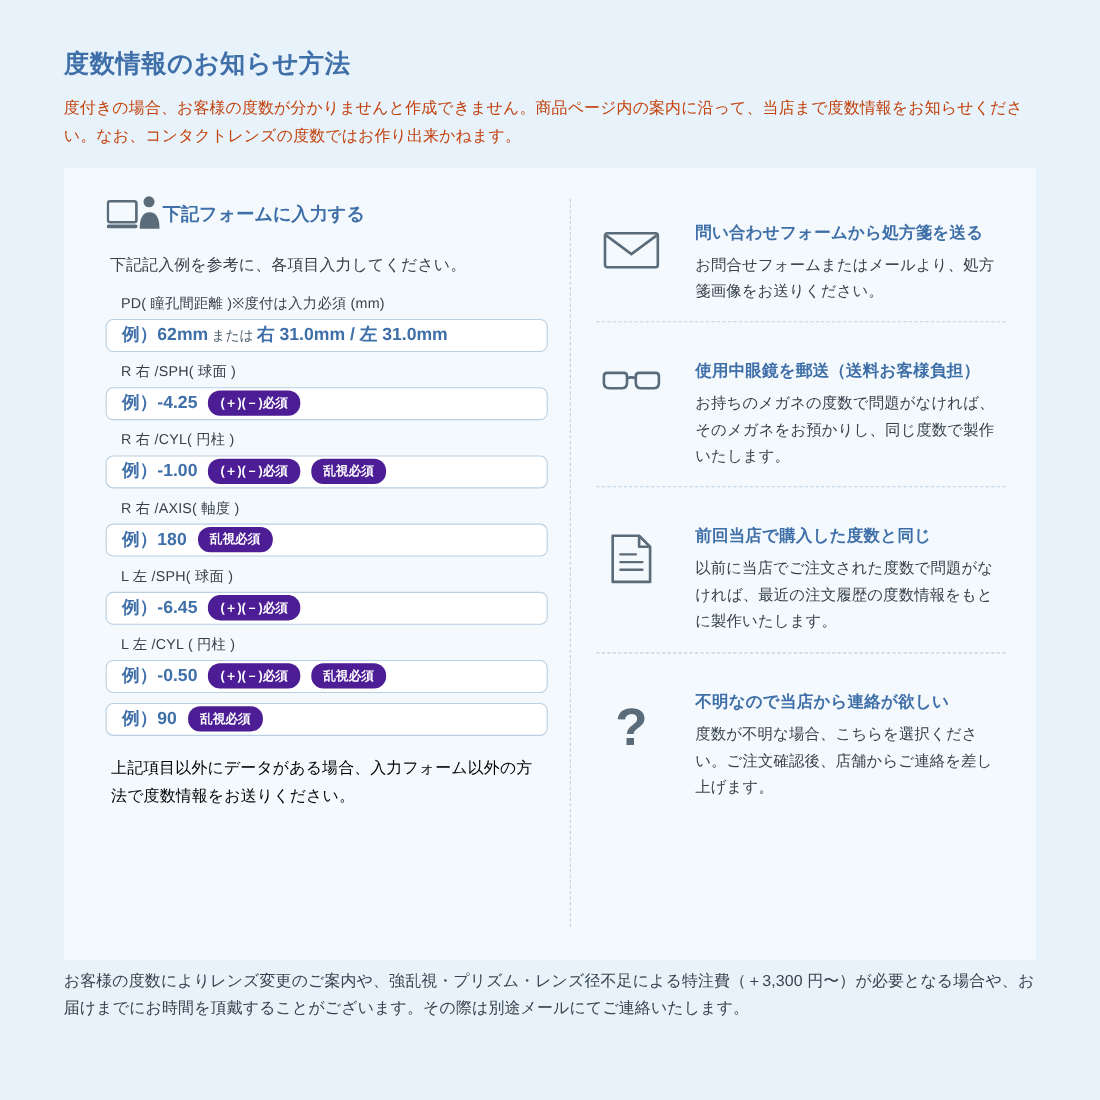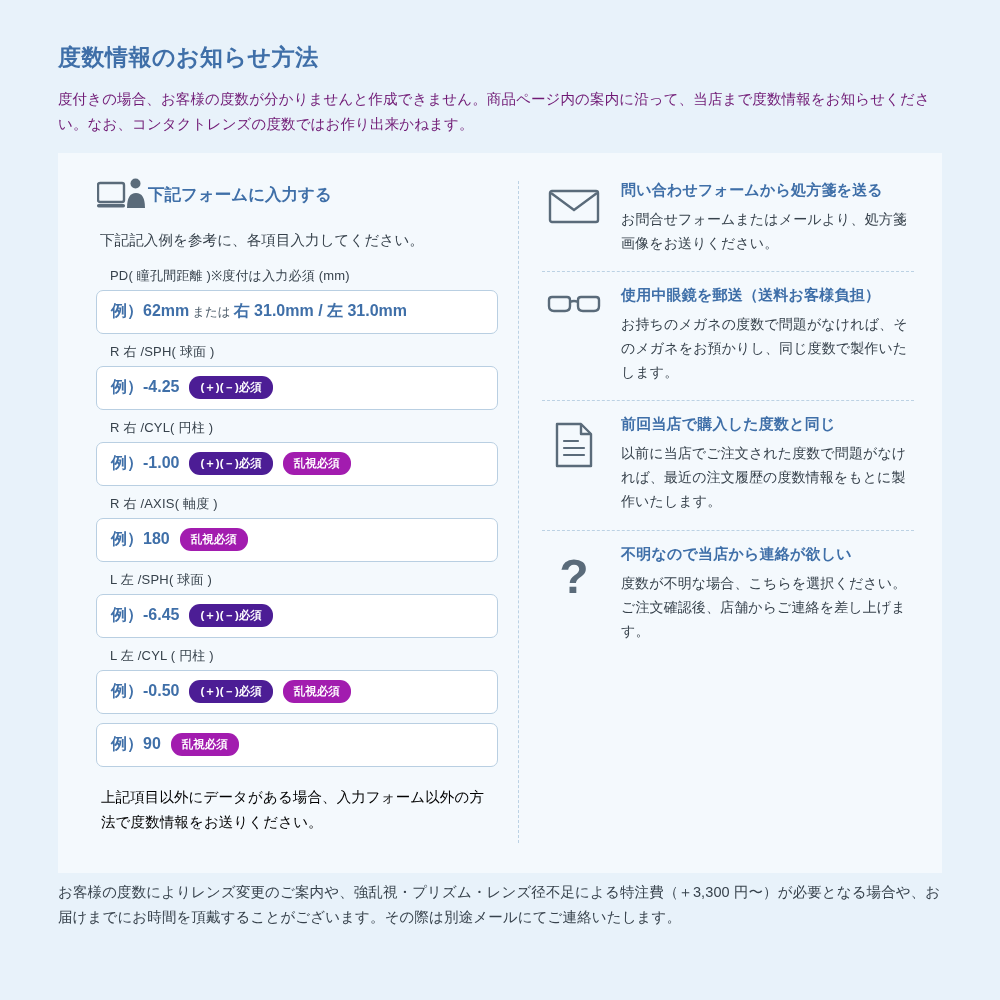--- a/index.html
+++ b/index.html
@@ -24,21 +24,21 @@
   .title {
     color: #3f6fa8;
     font-size: 23px;
     font-weight: bold;
     letter-spacing: 0.5px;
     margin: 0 0 14px 0;
   }
   .lead {
     font-size: 14.5px;
     line-height: 1.72;
-    color: #701a75;
+    color: #c2410c;
     margin: 0 0 16px 0;
     letter-spacing: 0.1px;
   }
   .panel {
     background: #f4f9fd;
     display: flex;
     padding: 24px 20px 26px 20px;
     box-sizing: border-box;
     min-height: 720px;
   }
@@ -85,21 +85,21 @@
   .field-label {
     font-size: 13px;
     color: #37424c;
     margin: 0 0 5px 14px;
     letter-spacing: 0.2px;
   }
   .field-box {
     border: 1px solid #b9cfe2;
     border-radius: 7px;
     background: #ffffff;
-    height: 44px;
+    height: 30px;
     display: flex;
     align-items: center;
     padding: 0 14px;
     box-sizing: border-box;
     gap: 10px;
   }
   .ex {
     color: #3f6fa8;
     font-size: 16px;
     font-weight: bold;
@@ -116,36 +116,37 @@
     font-size: 11.5px;
     padding: 4px 11px;
     white-space: nowrap;
     font-weight: bold;
   }
   .tag.blue {
     background: #4c1d95;
     color: #ffffff;
   }
   .tag.tan {
-    background: #a21caf;
+    background: #4c1d95;
     color: #ffffff;
   }
   .left-foot {
     font-size: 14.5px;
     color: #000000;
     line-height: 1.7;
     margin: 18px 0 0 5px;
     letter-spacing: 0.1px;
   }
   
   .r-item {
     display: flex;
-    gap: 15px;
+    gap: 26px;
     padding: 14px 0 16px 0;
     border-bottom: 1px dashed #bcd2e4;
+    margin-top: 21px;
   }
   .r-item:last-child {
     border-bottom: none;
   }
   .r-item:first-child {
     padding-top: 4px;
   }
   .r-icon {
     width: 64px;
     flex: 0 0 64px;

